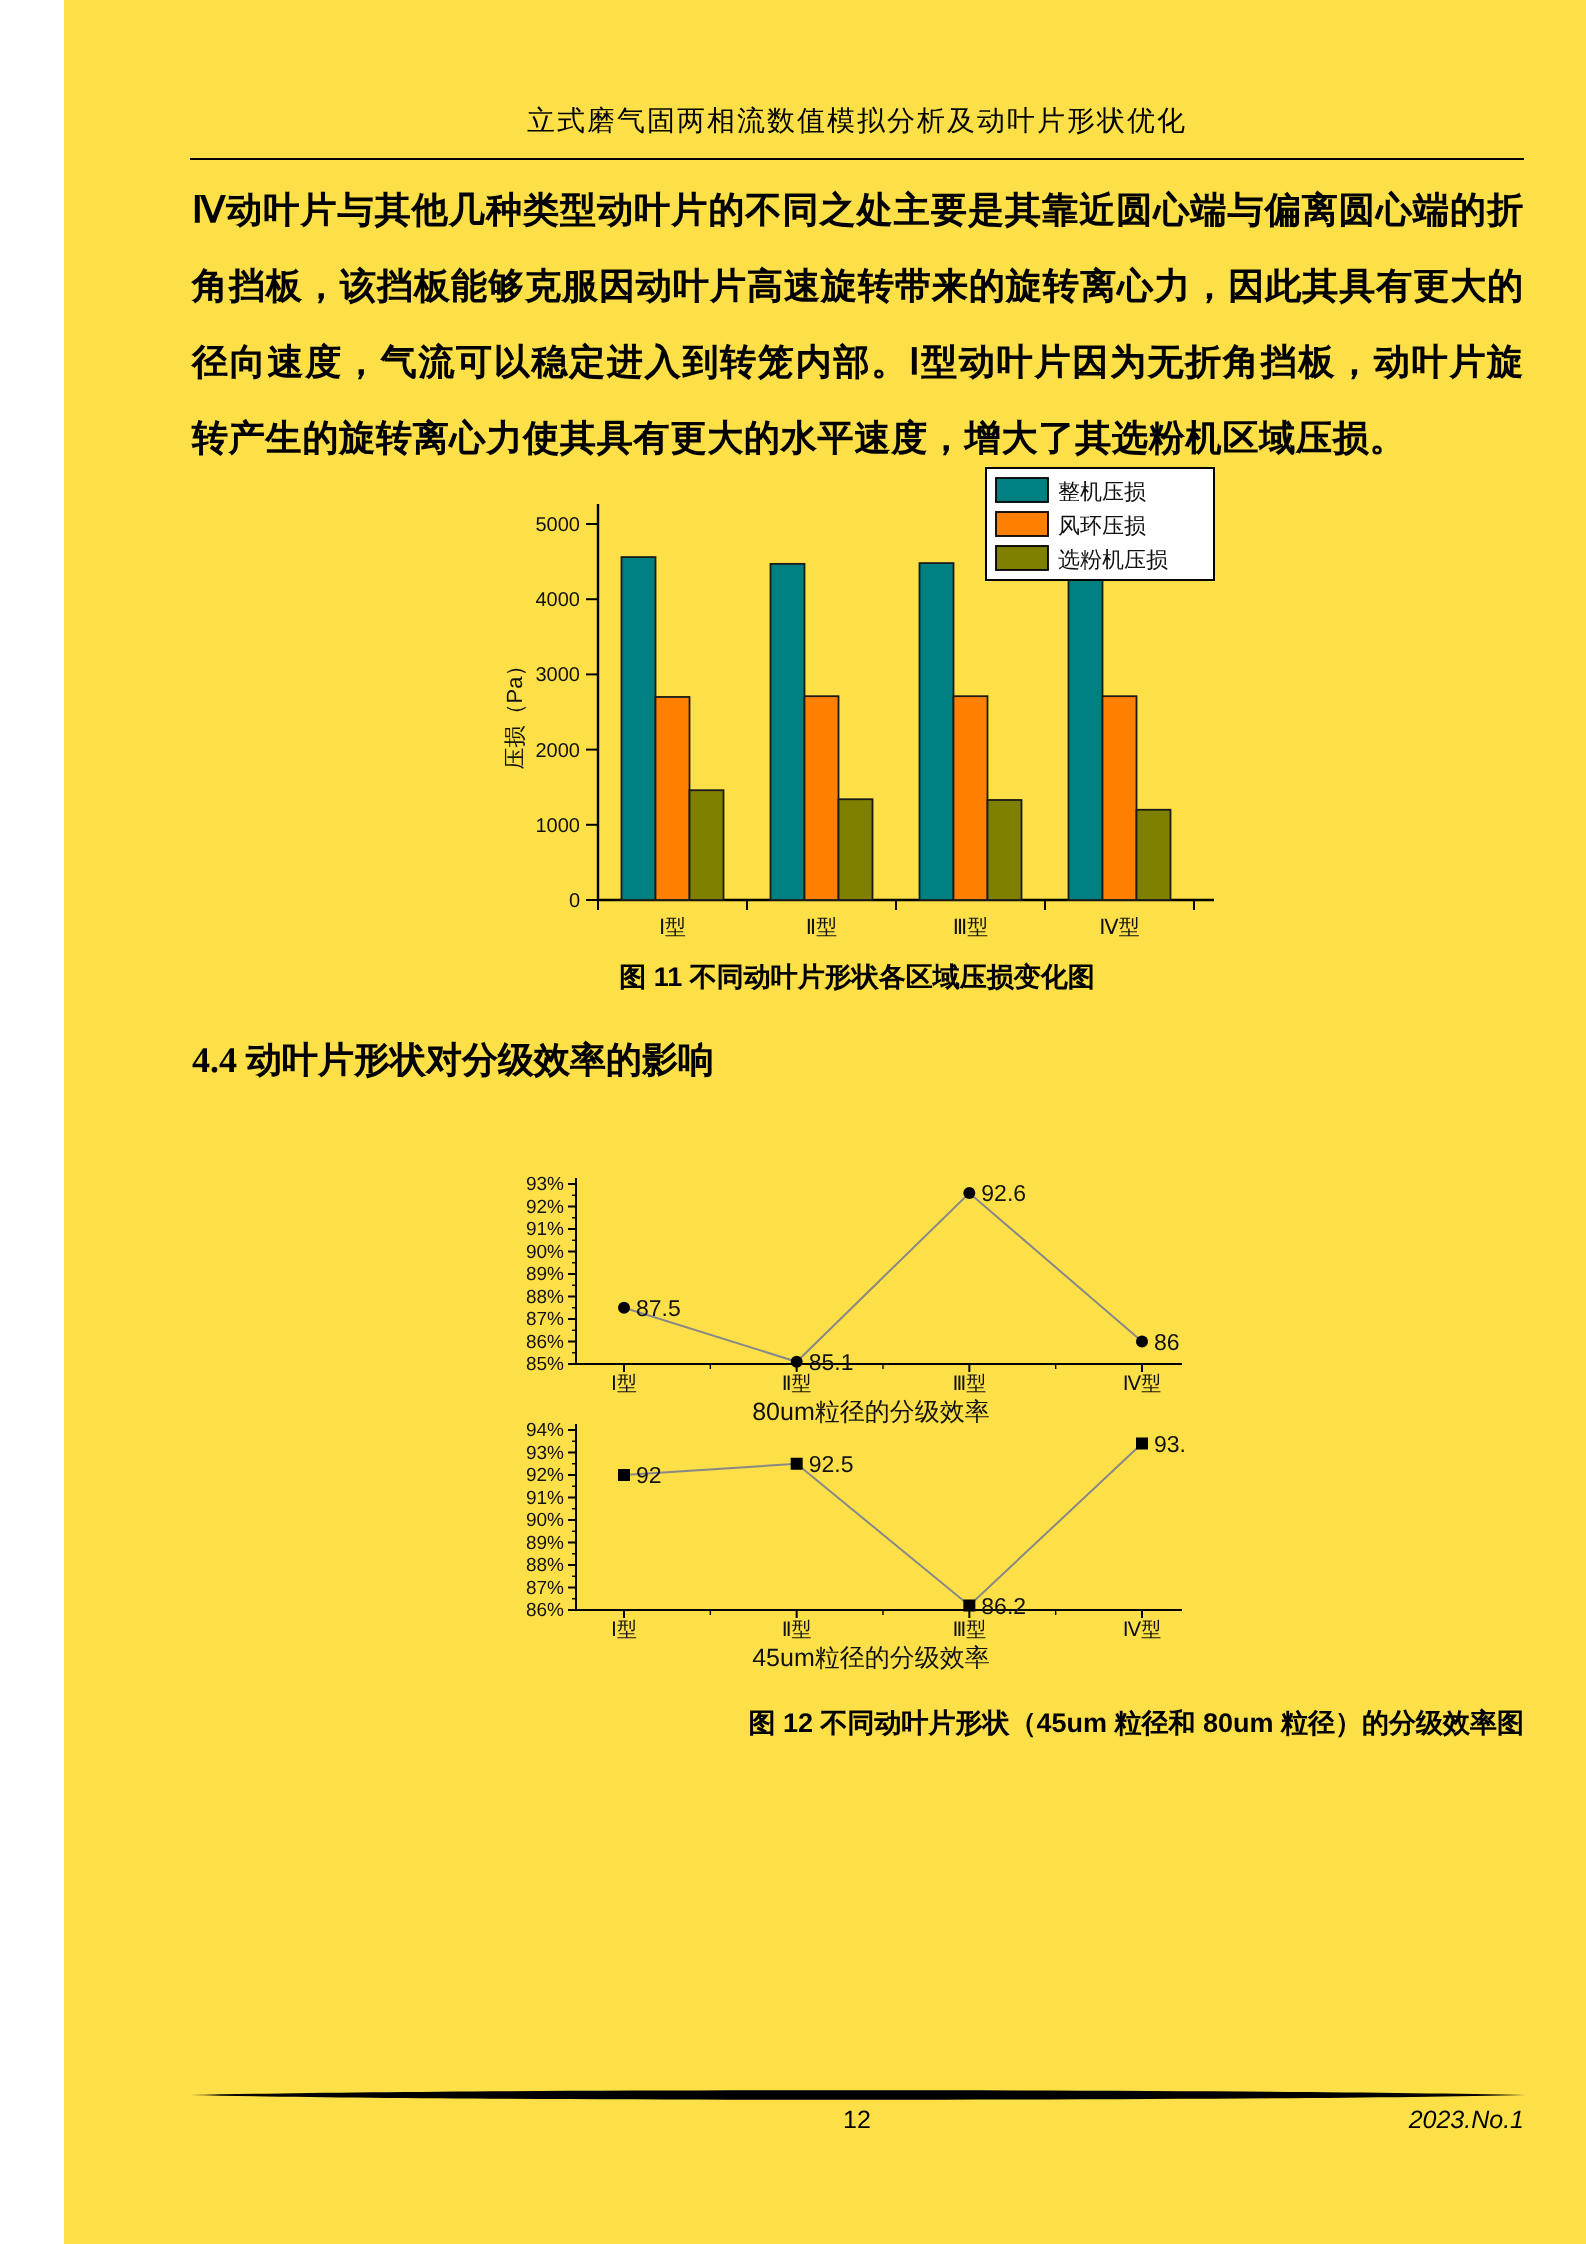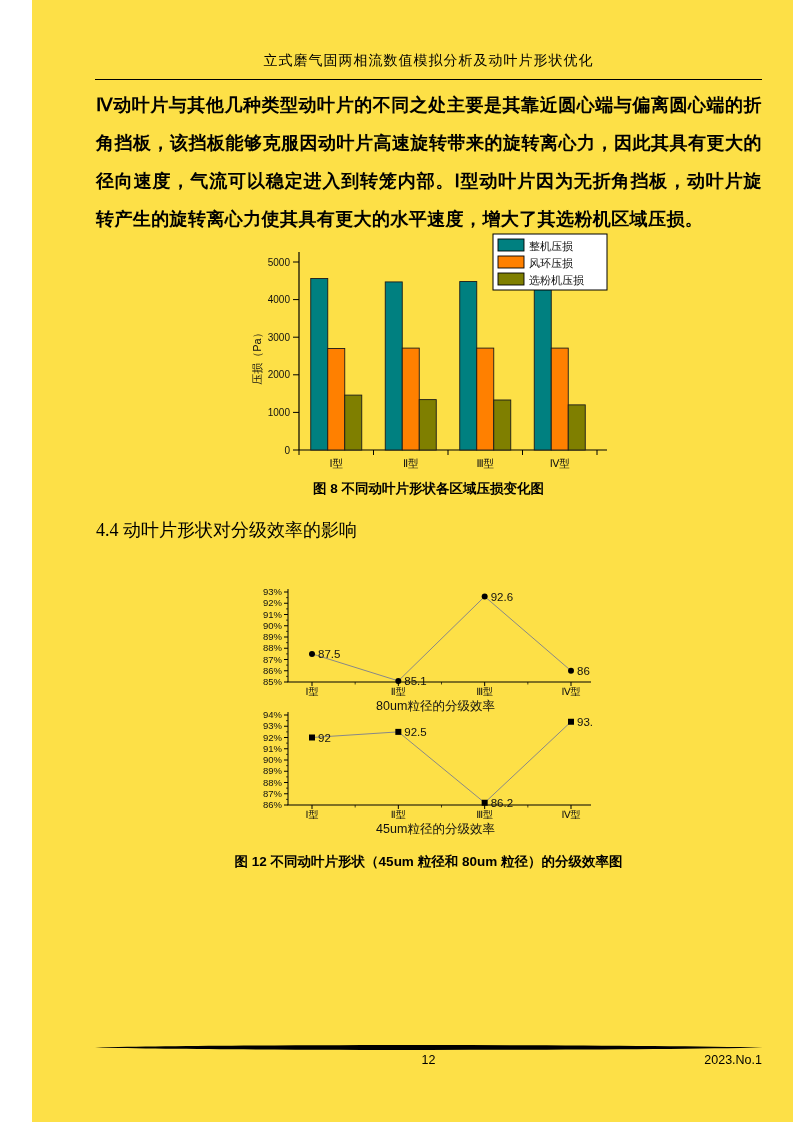--- a/index.html
+++ b/index.html
@@ -29,36 +29,36 @@
   }
   .para1{top:86px;}
   .para2{top:878px;text-indent:2em;}
   .fig11{position:absolute;top:232px;left:215px;width:368px;height:240px;}
   .caption{
     position:absolute;left:63px;width:667px;text-align:center;
     font-size:13.5px;font-weight:bold;color:#000;
     font-family:"Liberation Sans", sans-serif;
   }
   .caption11{top:480px;}
-  .caption12{top:853px;}
+  .caption12{top:853px;text-align:right;}
   .section-heading{
     position:absolute;top:518px;left:64px;width:666px;
-    font-size:18px;font-weight:normal;color:#000;
+    font-size:18px;font-weight:bold;color:#000;
   }
   .fig12{position:absolute;top:585px;left:216px;width:345px;height:260px;}
   .fig12 svg{position:absolute;left:0;}
   .fig12 .chart80{top:0;}
   .fig12 .chart45{top:123px;}
   .footer-rule{position:absolute;top:1044px;left:63px;width:668px;height:7px;}
   .footer-row{
     position:absolute;top:1053px;left:63px;width:667px;height:18px;
     font-size:12.5px;color:#000;font-family:"Liberation Sans", sans-serif;
   }
   .footer-page{position:absolute;left:0;width:100%;text-align:center;}
-  .footer-issue{position:absolute;right:0;text-align:right;}
+  .footer-issue{position:absolute;right:0;text-align:right;font-style:italic;}
   svg text{font-family:"Liberation Sans", sans-serif;}
 </style>
 </head>
 <body>
 
 <div class="page">
 
   <div class="header-title">立式磨气固两相流数值模拟分析及动叶片形状优化</div>
   <div class="header-rule"></div>
 
@@ -105,21 +105,21 @@
         <rect x="246" y="2" width="114" height="56" fill="#fff" stroke="#000" stroke-width="1"></rect>
         <rect x="251" y="7" width="26" height="12" fill="#008080" stroke="#000" stroke-width="0.9"></rect>
         <text x="282" y="17.5" font-size="11" text-anchor="start" fill="#111">整机压损</text>
         <rect x="251" y="24" width="26" height="12" fill="#FF8000" stroke="#000" stroke-width="0.9"></rect>
         <text x="282" y="34.5" font-size="11" text-anchor="start" fill="#111">风环压损</text>
         <rect x="251" y="41" width="26" height="12" fill="#7F7F00" stroke="#000" stroke-width="0.9"></rect>
         <text x="282" y="51.5" font-size="11" text-anchor="start" fill="#111">选粉机压损</text>
       </svg>
   </div>
 
-  <div class="caption caption11">图 8  不同动叶片形状各区域压损变化图</div>
+  <div class="caption caption11">图 11  不同动叶片形状各区域压损变化图</div>
 
   <div class="section-heading">4.4 动叶片形状对分级效率的影响</div>
 
   <div class="fig12">
     <svg class="chart80" width="345" height="132" viewBox="0 0 345 132">
         <line x1="40" y1="4" x2="40" y2="97" stroke="#000" stroke-width="1"></line>
         <line x1="39.5" y1="97" x2="343" y2="97" stroke="#000" stroke-width="1"></line>
         <line x1="36" y1="97" x2="40" y2="97" stroke="#000" stroke-width="1"></line>
         <text x="34" y="100" font-size="9.5" text-anchor="end" fill="#111">85%</text>
         <line x1="38" y1="91.375" x2="40" y2="91.375" stroke="#000" stroke-width="0.7"></line>

